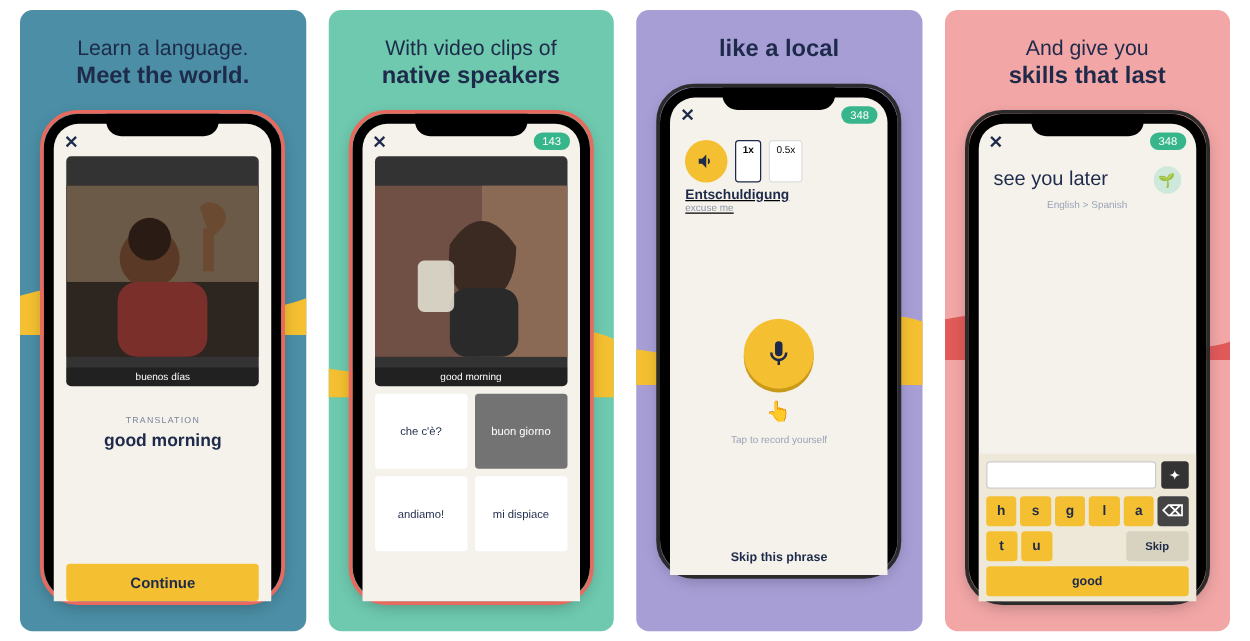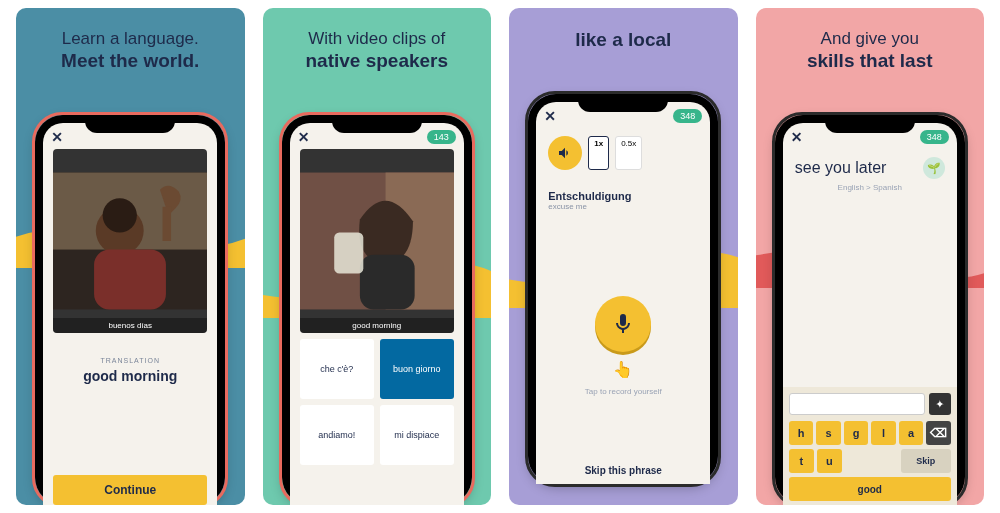--- a/index.html
+++ b/index.html
@@ -10,21 +10,20 @@
     display: flex; gap: 18px; padding: 8px 16px;
     overflow: hidden;
   }
   .panel {
     flex: 1 1 0;
     border-radius: 10px;
     position: relative;
     overflow: hidden;
     display: flex; flex-direction: column; align-items: center;
     padding-top: 20px;
-    gap: 24px;
   }
   .panel h2 {
     text-align: center;
     font-size: 17px;
     color: #1e2a4a;
     font-weight: 400;
     line-height: 1.25;
   }
   .panel h2 .bold { font-weight: 800; display: block; font-size: 19px; }
   .brush {
@@ -81,33 +80,33 @@
   }
   
   .grid2 {
     margin: 6px 10px 0; display:grid; grid-template-columns:1fr 1fr; gap:6px;
   }
   .opt {
     height:60px; background:#fff; border-radius:3px; display:flex;
     align-items:center; justify-content:center; font-size:9px; color:#1e2a4a;
     cursor:pointer;
   }
-  .opt.sel { background:#0369a1; color:#fff;}
+  .opt.sel { background:#737373; color:#fff;}
   
   .speak-row { display:flex; gap:6px; margin:8px 12px 4px;}
   .speak-icon {
     width:34px; height:34px; border-radius:50%; background:#f4c031;
     display:flex; align-items:center; justify-content:center;
   }
   .speed-btn {
     font-size:8px; padding:2px 5px; background:#fff; border:1px solid #ddd;
     border-radius:3px; cursor:pointer;
   }
   .speed-btn.active { border-color:#1e2a4a; font-weight:700;}
-  .word-block { margin: 16px 12px; }
+  .word-block { margin: 0 12px; text-decoration: underline; }
   .word-main { font-size:11px; font-weight:800; color:#1e2a4a;}
   .word-sub { font-size:8px; color:#8a94a6;}
   .mic-wrap { flex:1; display:flex; flex-direction:column; align-items:center; justify-content:center; gap:8px;}
   .mic-btn {
     width:56px; height:56px; border-radius:50%; background:#f4c031;
     display:flex; align-items:center; justify-content:center; cursor:pointer;
     box-shadow: 0 3px 0 #c99a1a;
   }
   .tap-hint { font-size:8px; color:#9aa3b5;}
   .hand-emoji { font-size:16px; }

